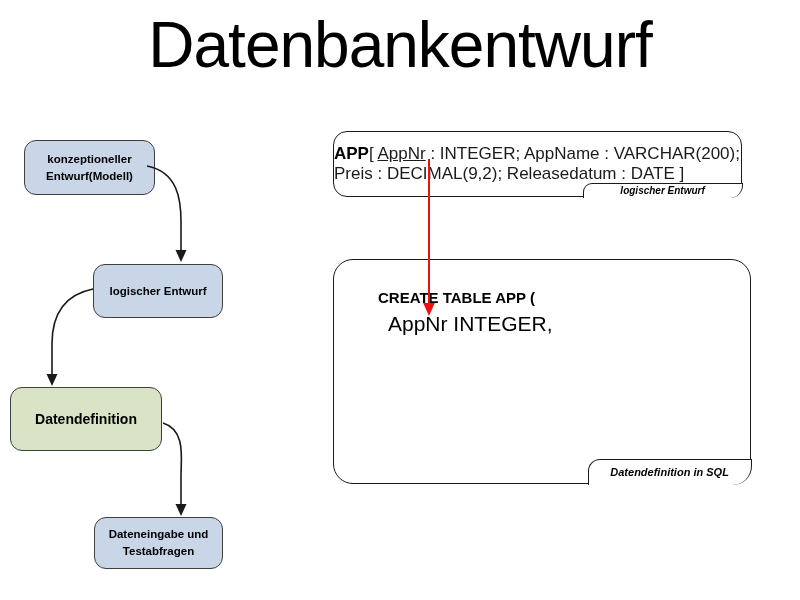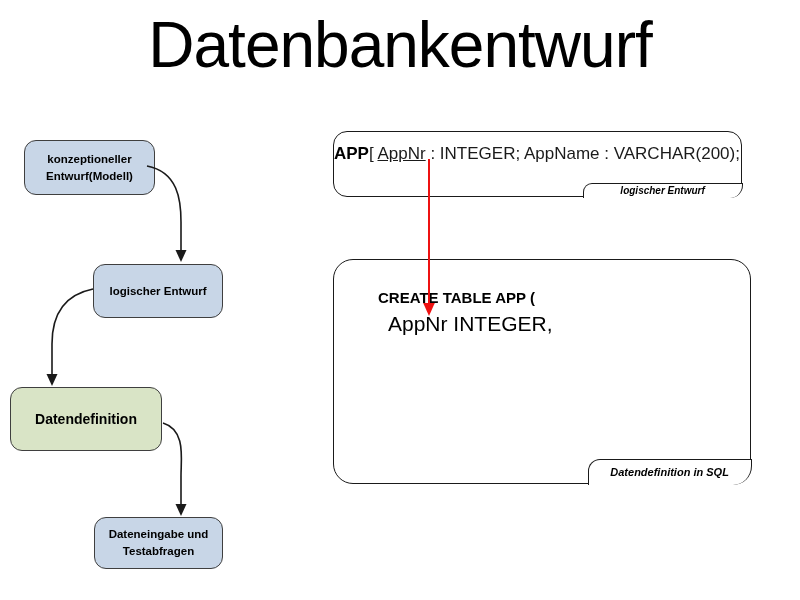--- a/index.html
+++ b/index.html
@@ -66,20 +66,21 @@
   <div class="flow-box b4">
     <span>Dateneingabe und Testabfragen</span>
   </div>
   <div class="flow-box b3">
     <span>Datendefinition</span>
   </div>
 
   <div class="schema-box">
     <div class="schema-text">
       <div><b>APP</b><span>[ </span><span class="u">AppNr</span><span> : INTEGER; AppName : VARCHAR(200);</span></div>
+      <div>Preis : DECIMAL(9,2); Releasedatum : DATE ]</div>
     </div>
     <div class="tab tab-small">
       <span>logischer Entwurf</span>
     </div>
   </div>
 
   <div class="sql-box">
     <div class="sql-line1">CREATE TABLE APP (</div>
     <div class="sql-line2">AppNr INTEGER,</div>
     <div class="tab tab-large">

